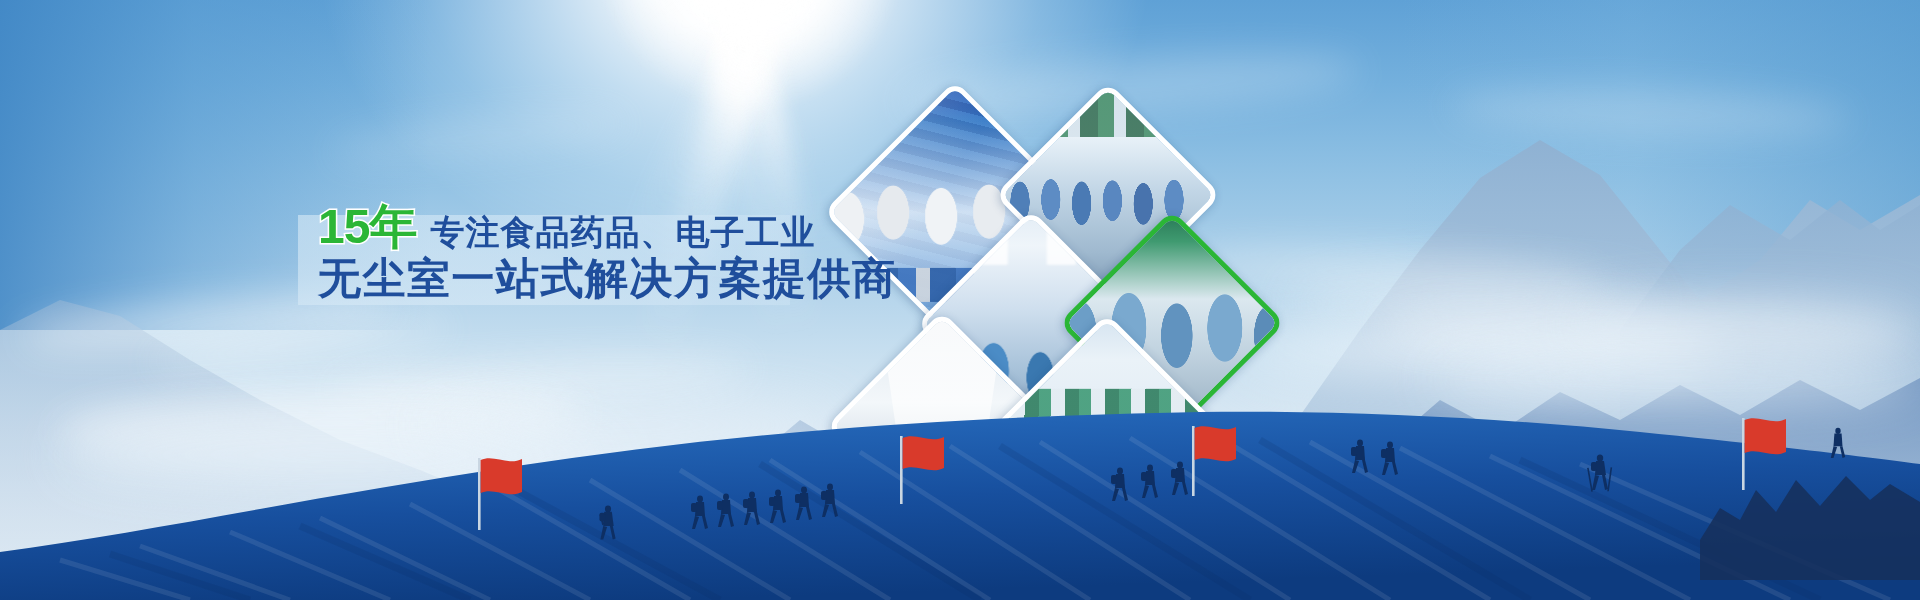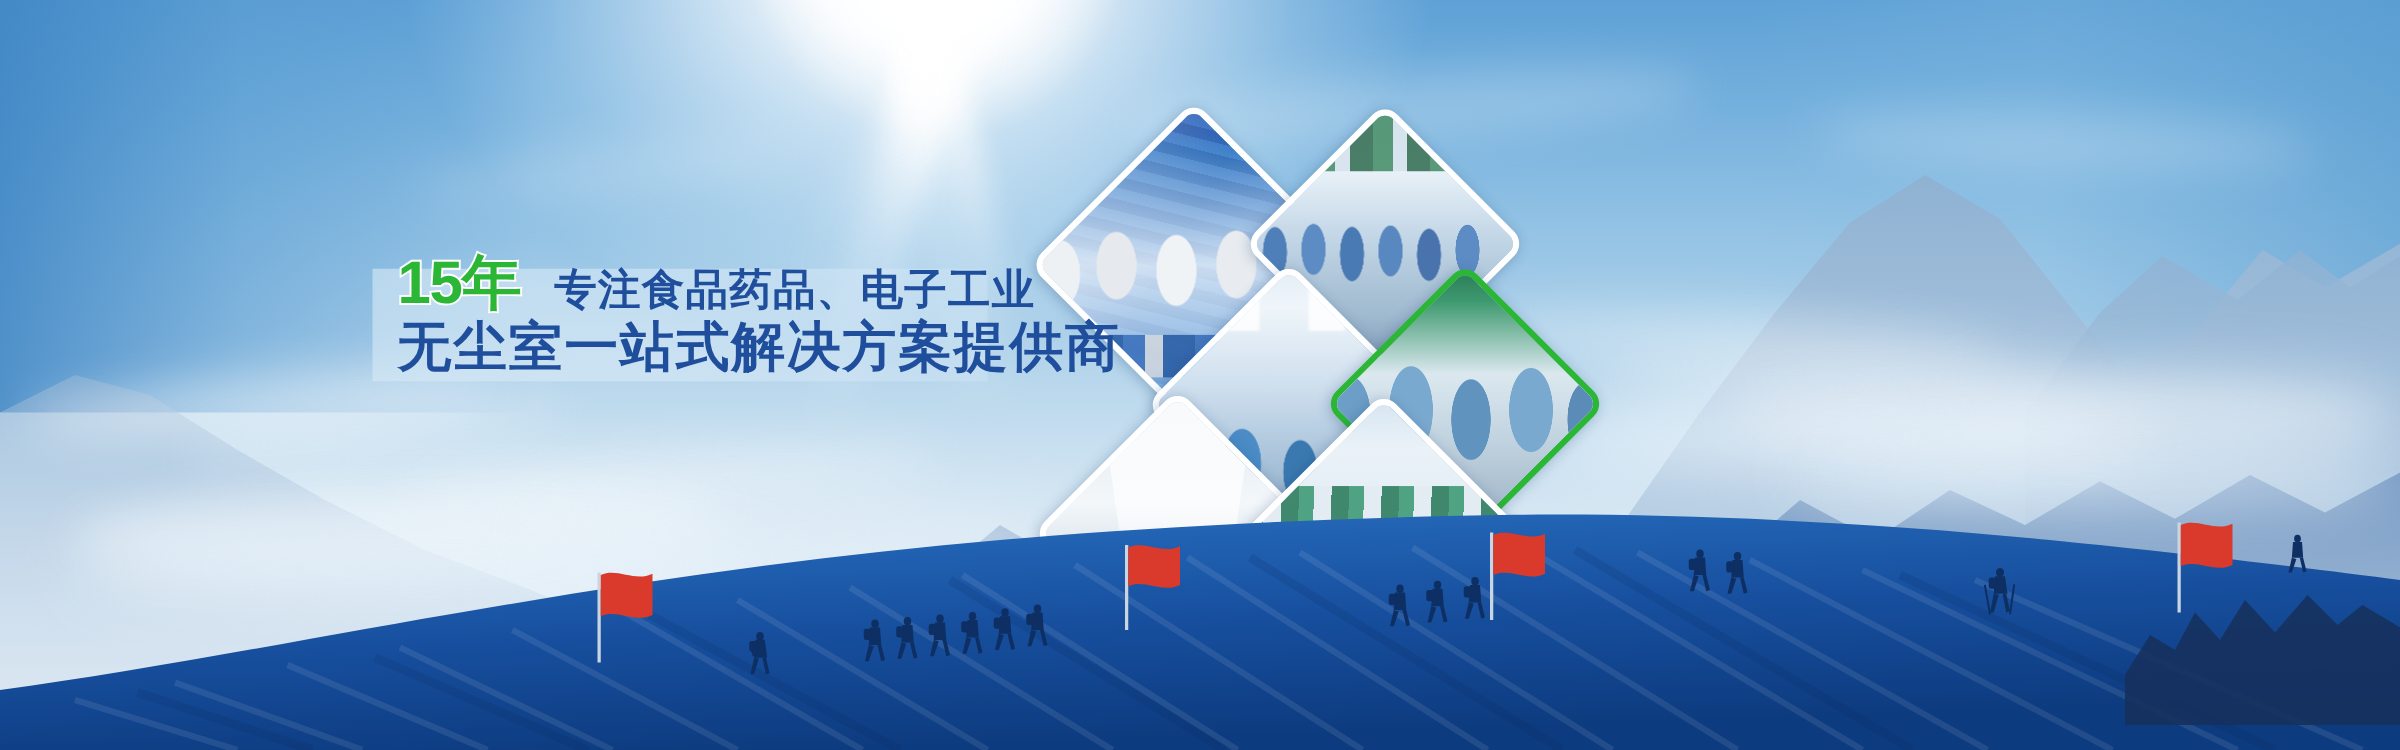--- a/index.html
+++ b/index.html
@@ -66,30 +66,30 @@
   .m4 { left:1570px; top:300px; width:350px; height:46px; opacity:.6; }
   .m5 { left:60px;   top:420px; width:560px; height:70px; opacity:.85; }
   .m6 { left:420px;  top:400px; width:420px; height:50px; opacity:.6; }
 
   
   .text-panel {
     position:absolute; left:298px; top:215px; width:492px; height:90px;
     background:linear-gradient(to right, rgba(214,233,246,.62) 0%, rgba(223,238,249,.52) 45%, rgba(208,229,245,.45) 100%);
   }
   .headline { position:absolute; left:318px; top:203px; width:470px; z-index:6; }
-  .line1 { white-space:nowrap; line-height:1; display:flex; align-items:flex-end;gap:23px; }
+  .line1 { white-space:nowrap; line-height:1; display:flex; align-items:flex-end; }
   .years {
     font-size:48px; font-weight:bold; color:#2bb636; letter-spacing:-1px;
     -webkit-text-stroke:3px #ffffff; paint-order:stroke fill;
     text-shadow:0 0 2px #fff;
     font-family:"Liberation Sans","DejaVu Sans",sans-serif;
   }
   .line1-rest {
     font-size:34px; font-weight:bold; color:#1f4e9c; letter-spacing:1px;
-    margin-left:4px; margin-bottom:2px;
+    margin-left:14px; margin-bottom:2px;
     font-family:"DejaVu Sans","Liberation Sans",sans-serif;
   }
   .line2 {
     font-size:43px; font-weight:bold; color:#1f4e9c; letter-spacing:1.5px;
     margin-top:4px; white-space:nowrap; line-height:1.08;
     font-family:"DejaVu Sans","Liberation Sans",sans-serif;
   }
 
   
   .collage { position:absolute; left:840px; top:95px; width:440px; height:380px; z-index:5; }

